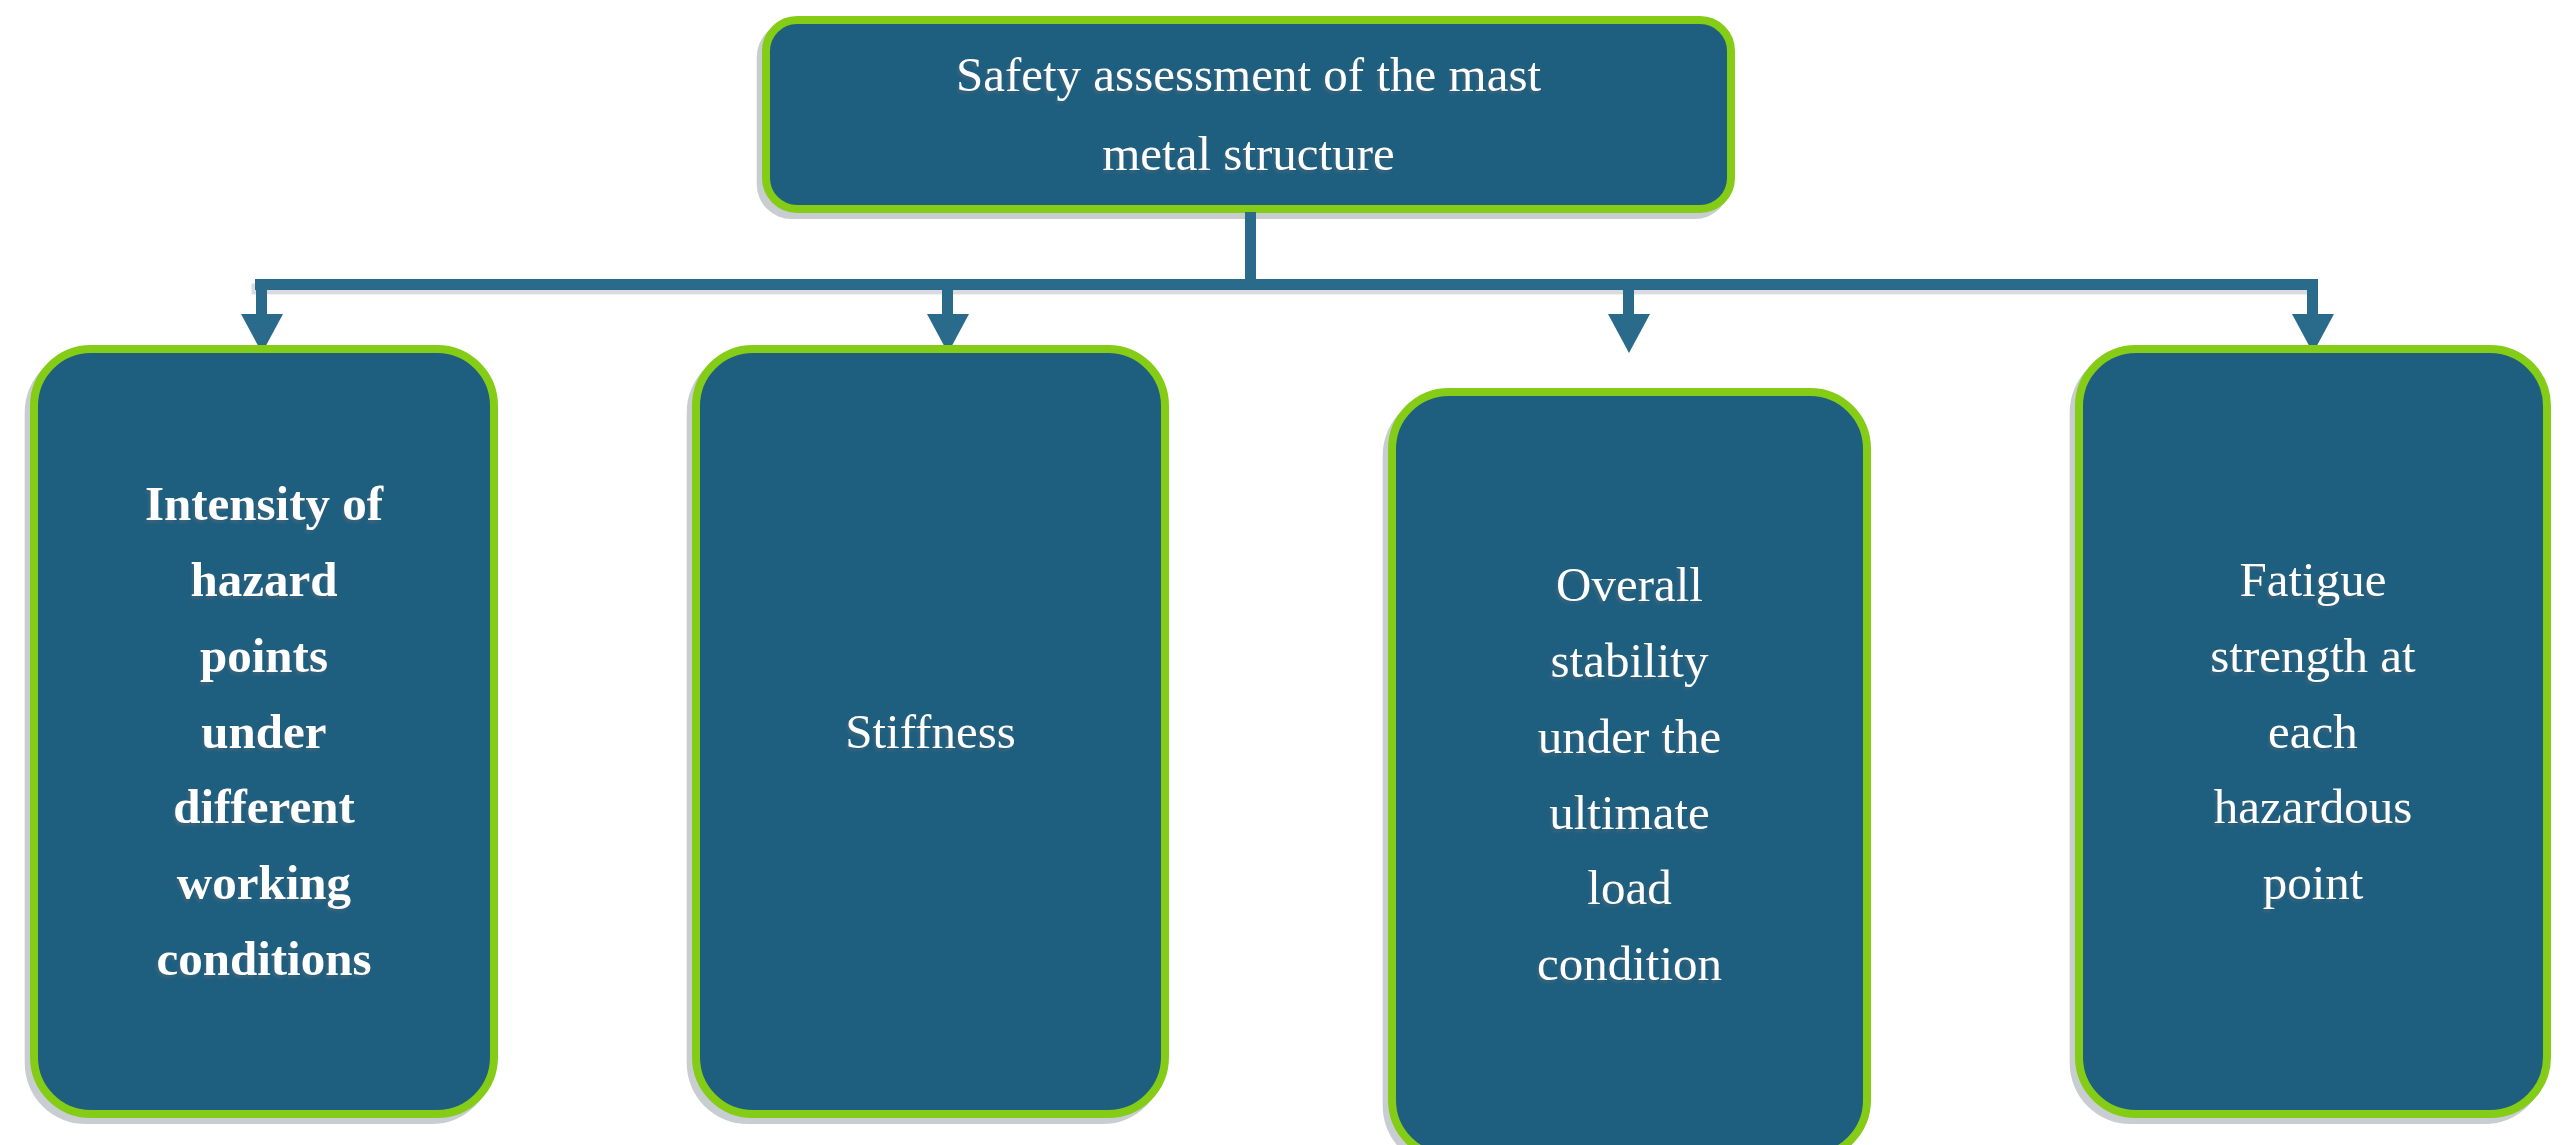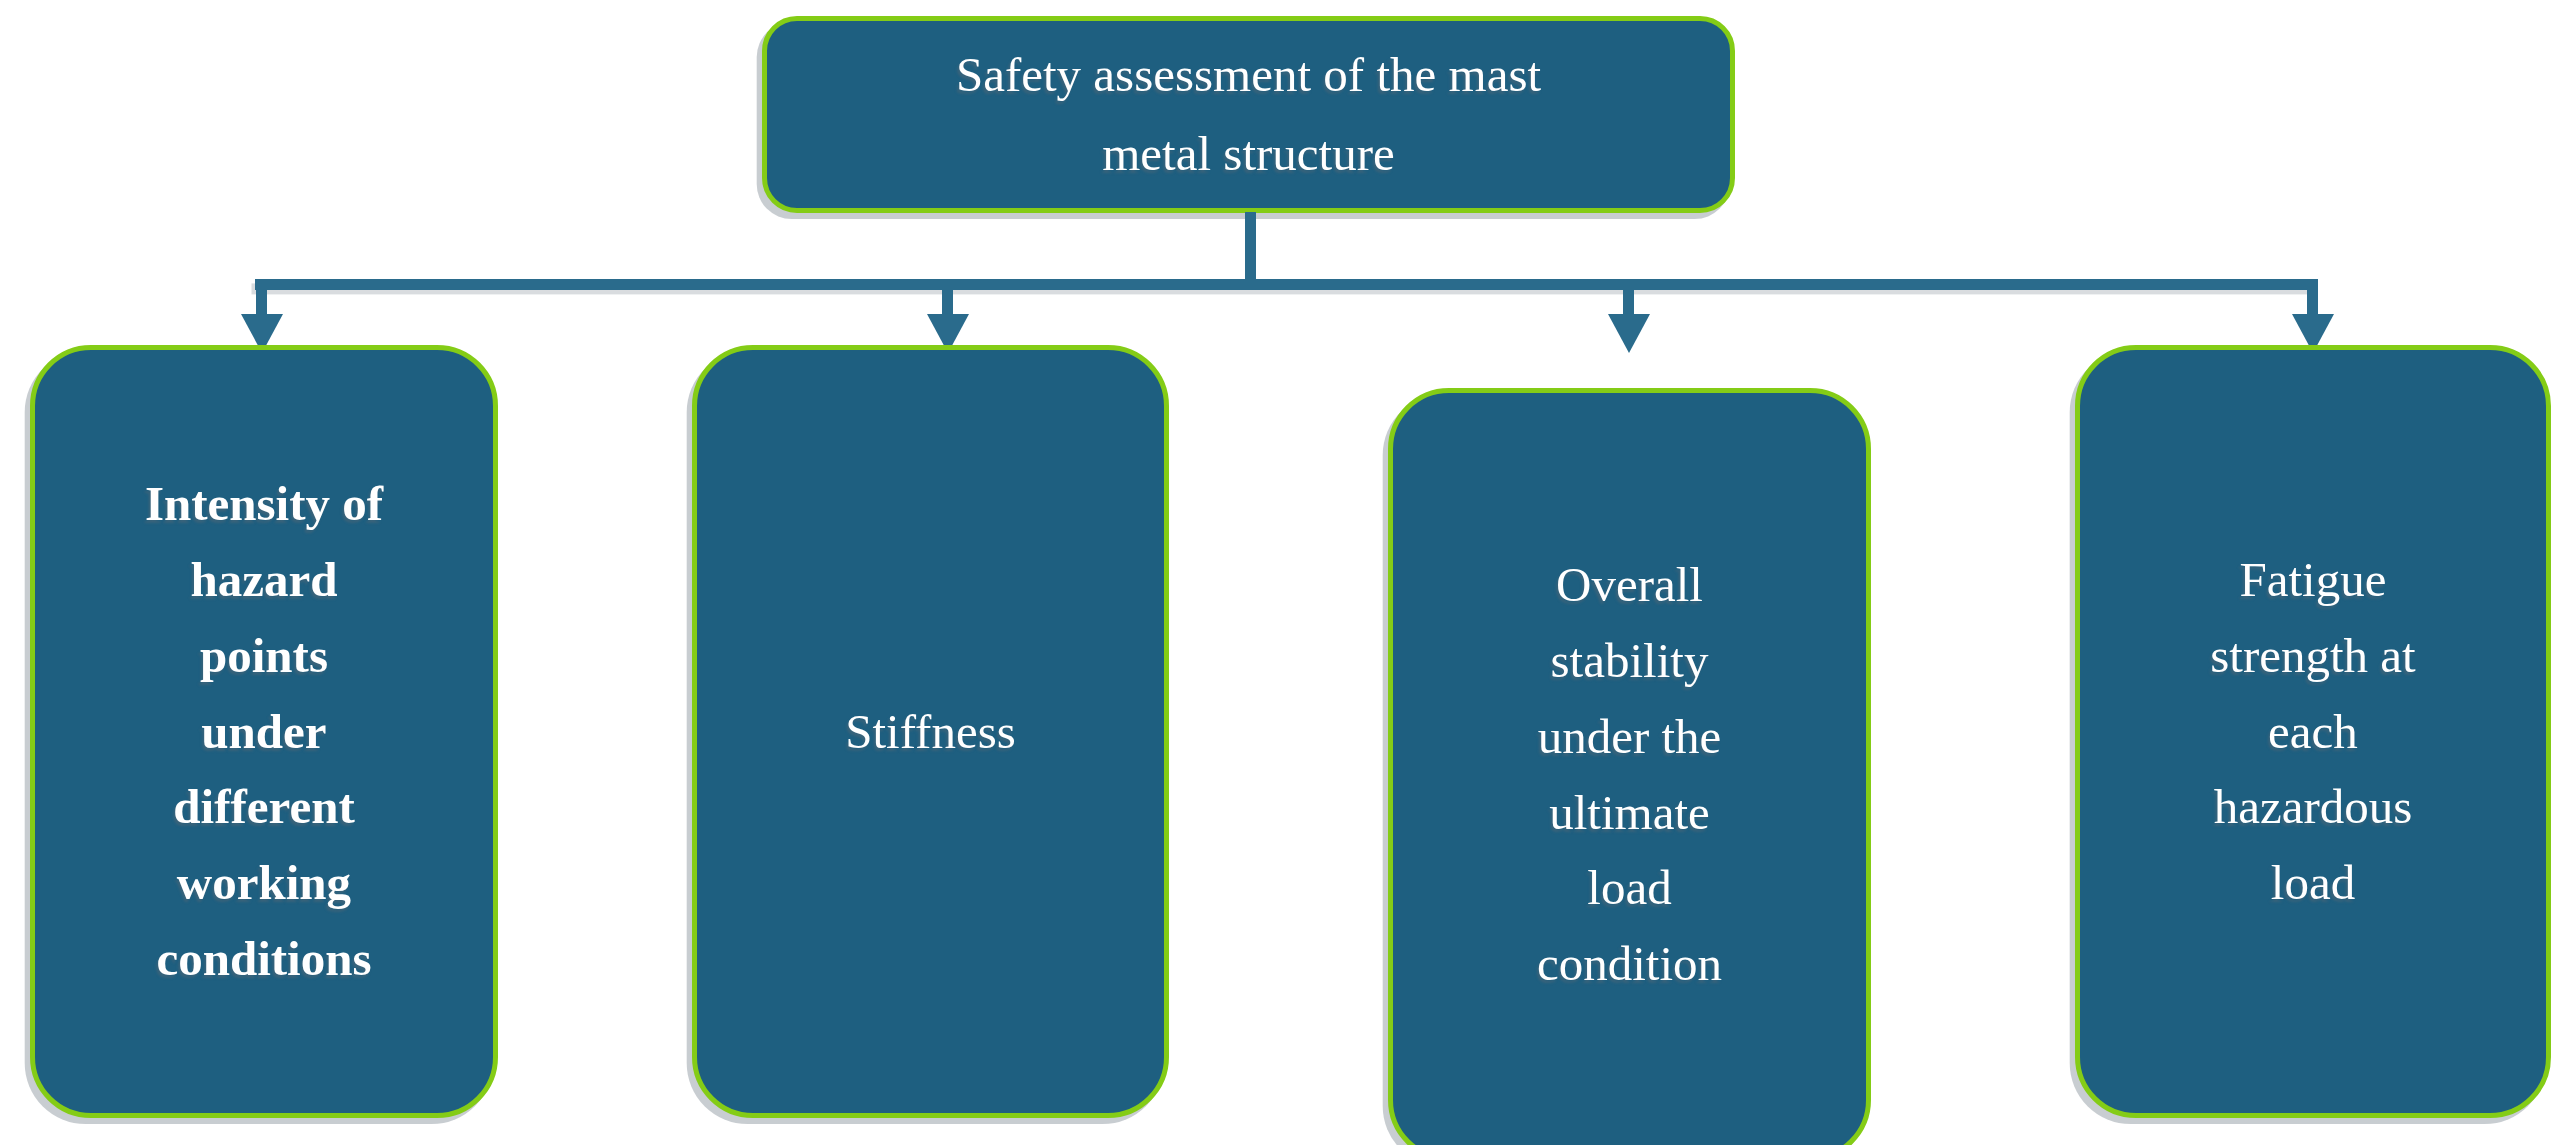--- a/index.html
+++ b/index.html
@@ -12,21 +12,21 @@
     width: 2576px;
     height: 1146px;
     background: #ffffff;
     overflow: hidden;
     font-family: "Liberation Serif", "DejaVu Serif", serif;
   }
   .node {
     position: absolute;
     box-sizing: border-box;
     background: #1e5f80;
-    border: 5px solid #84cc16;
+    border: 8px solid #84cc16;
     display: flex;
     align-items: center;
     justify-content: center;
     text-align: center;
     color: #ffffff;
     box-shadow: -5.3px 6.1px 0 rgba(154, 164, 172, 0.55);
   }
   .node-label {
     white-space: pre-line;
     text-shadow: -1.8px 2.6px 2.6px rgba(90, 105, 115, 0.45);
@@ -154,17 +154,17 @@
 ultimate
 load
 condition</div>
   </div>
 
   <div class="node child-node child-4">
     <div class="node-label">Fatigue
 strength at
 each
 hazardous
-load</div>
+point</div>
   </div>
 
 </div>
 
 
 </body></html>

